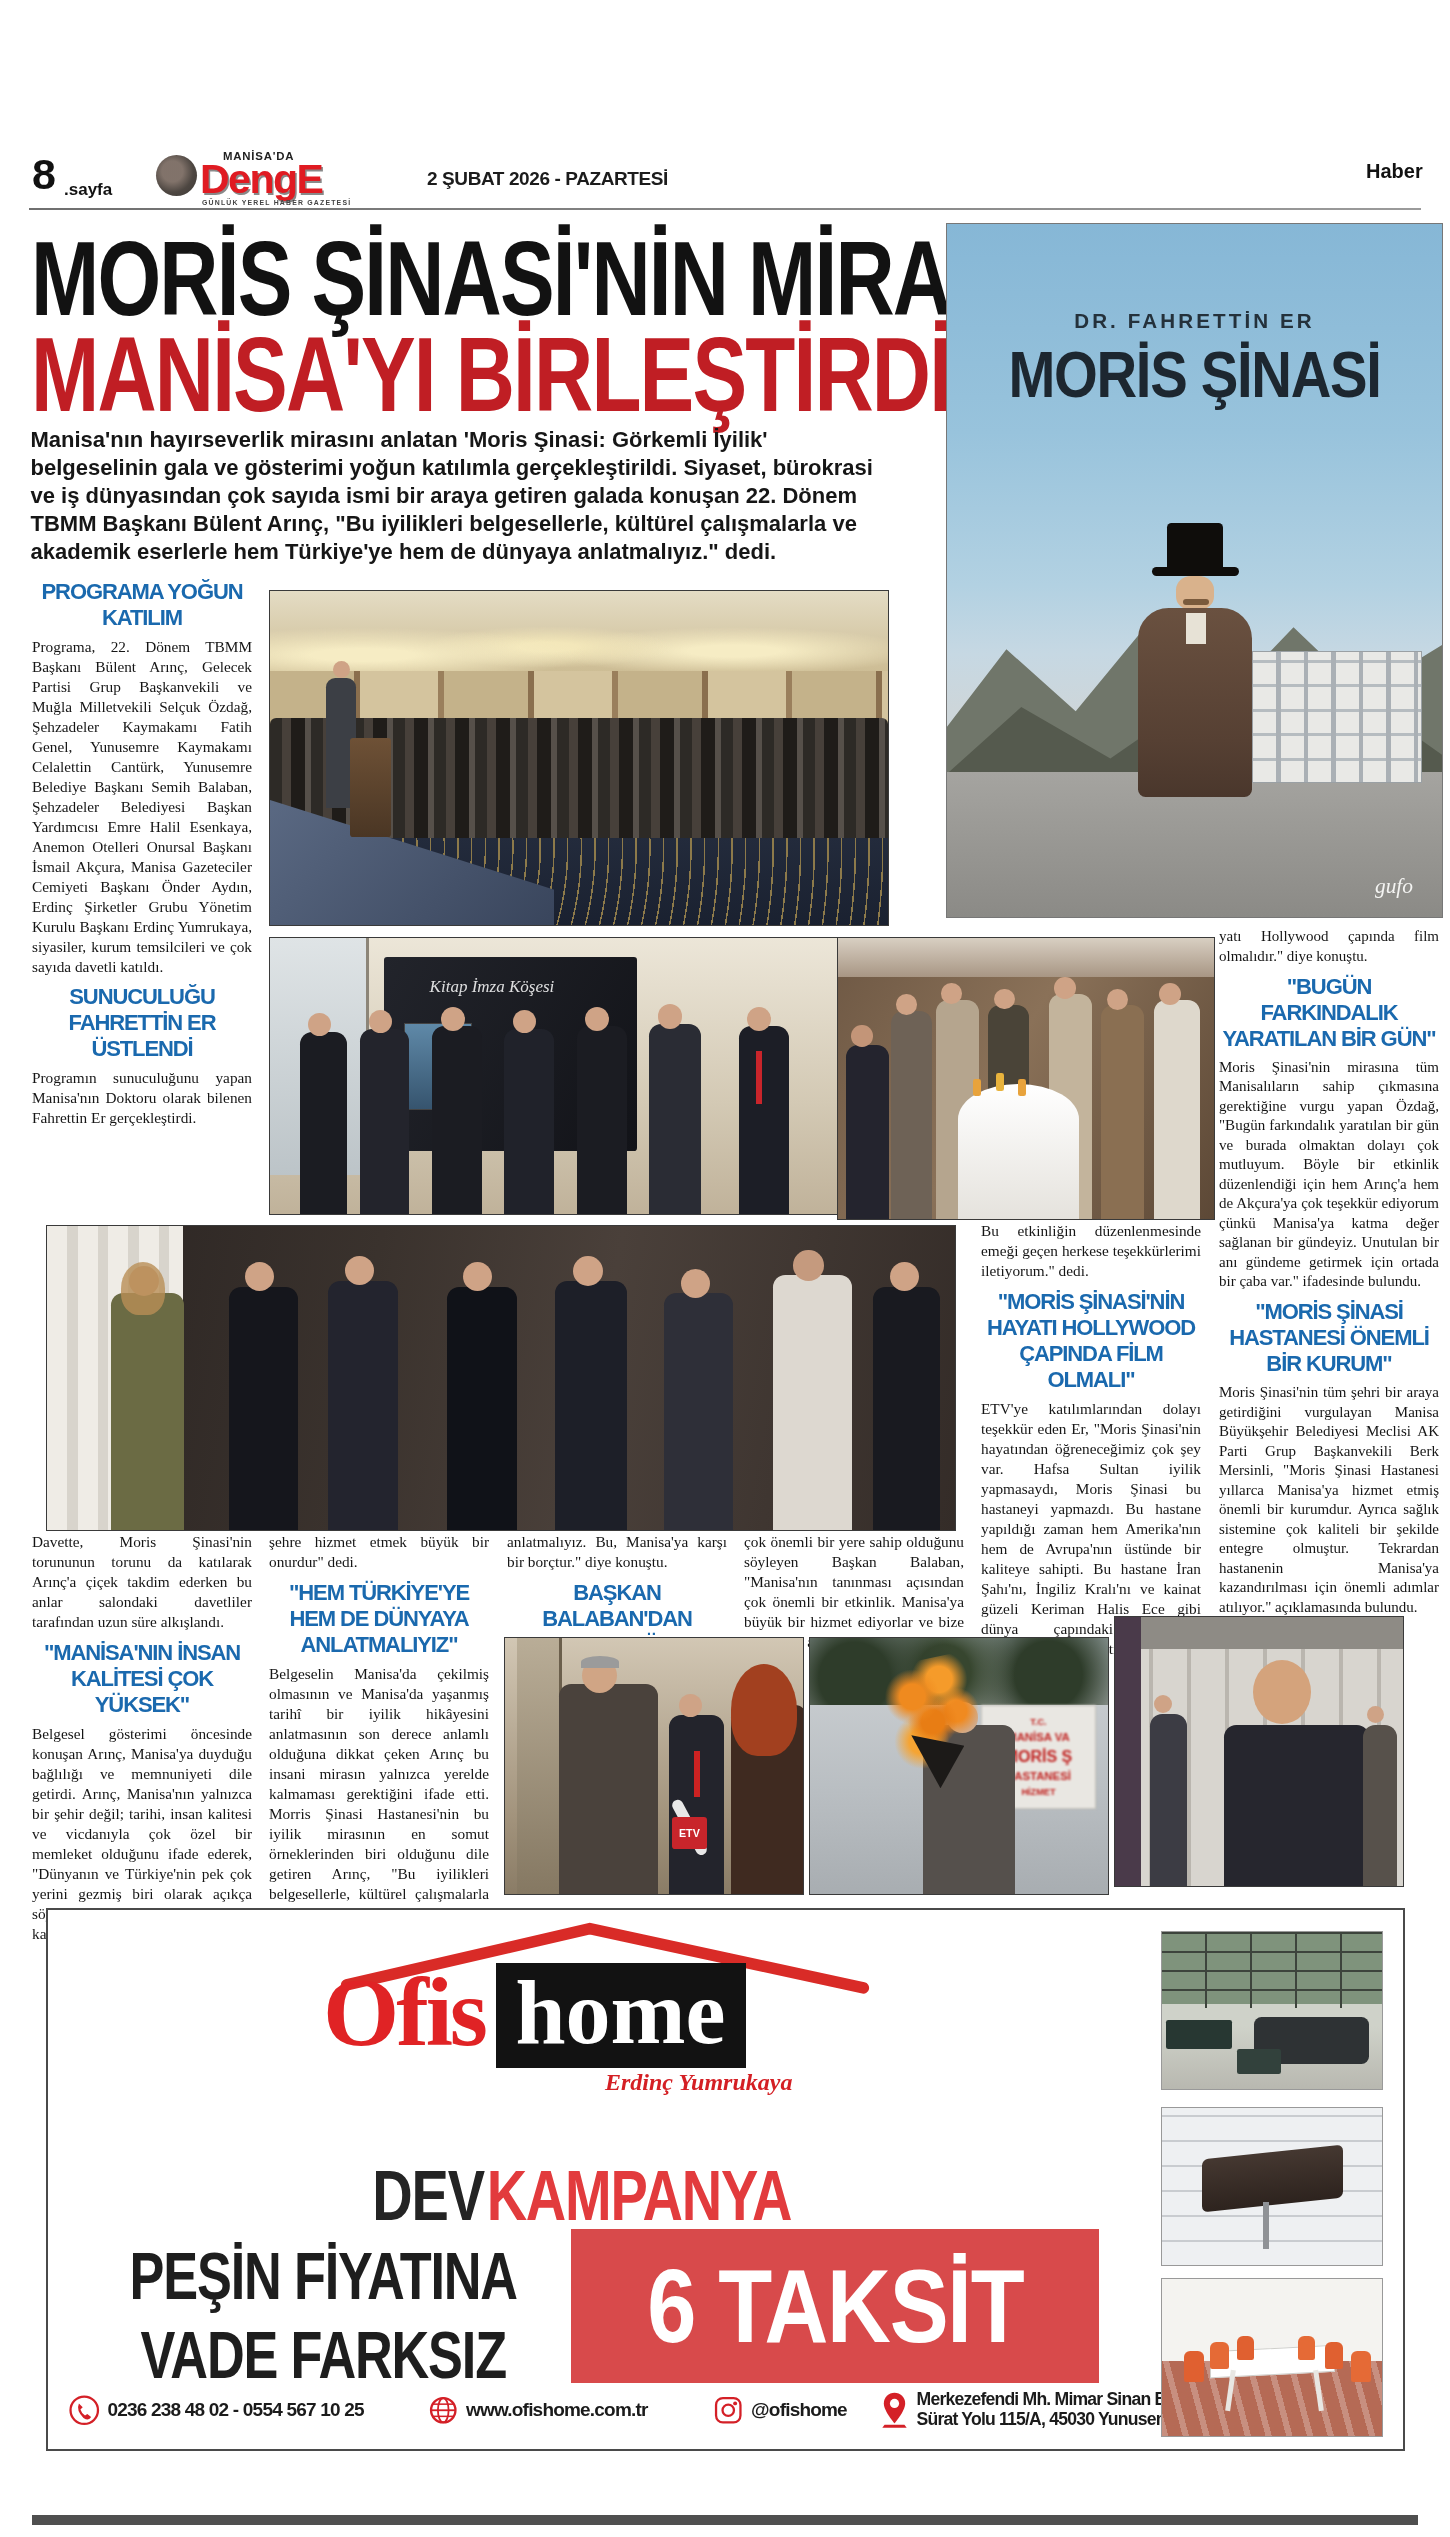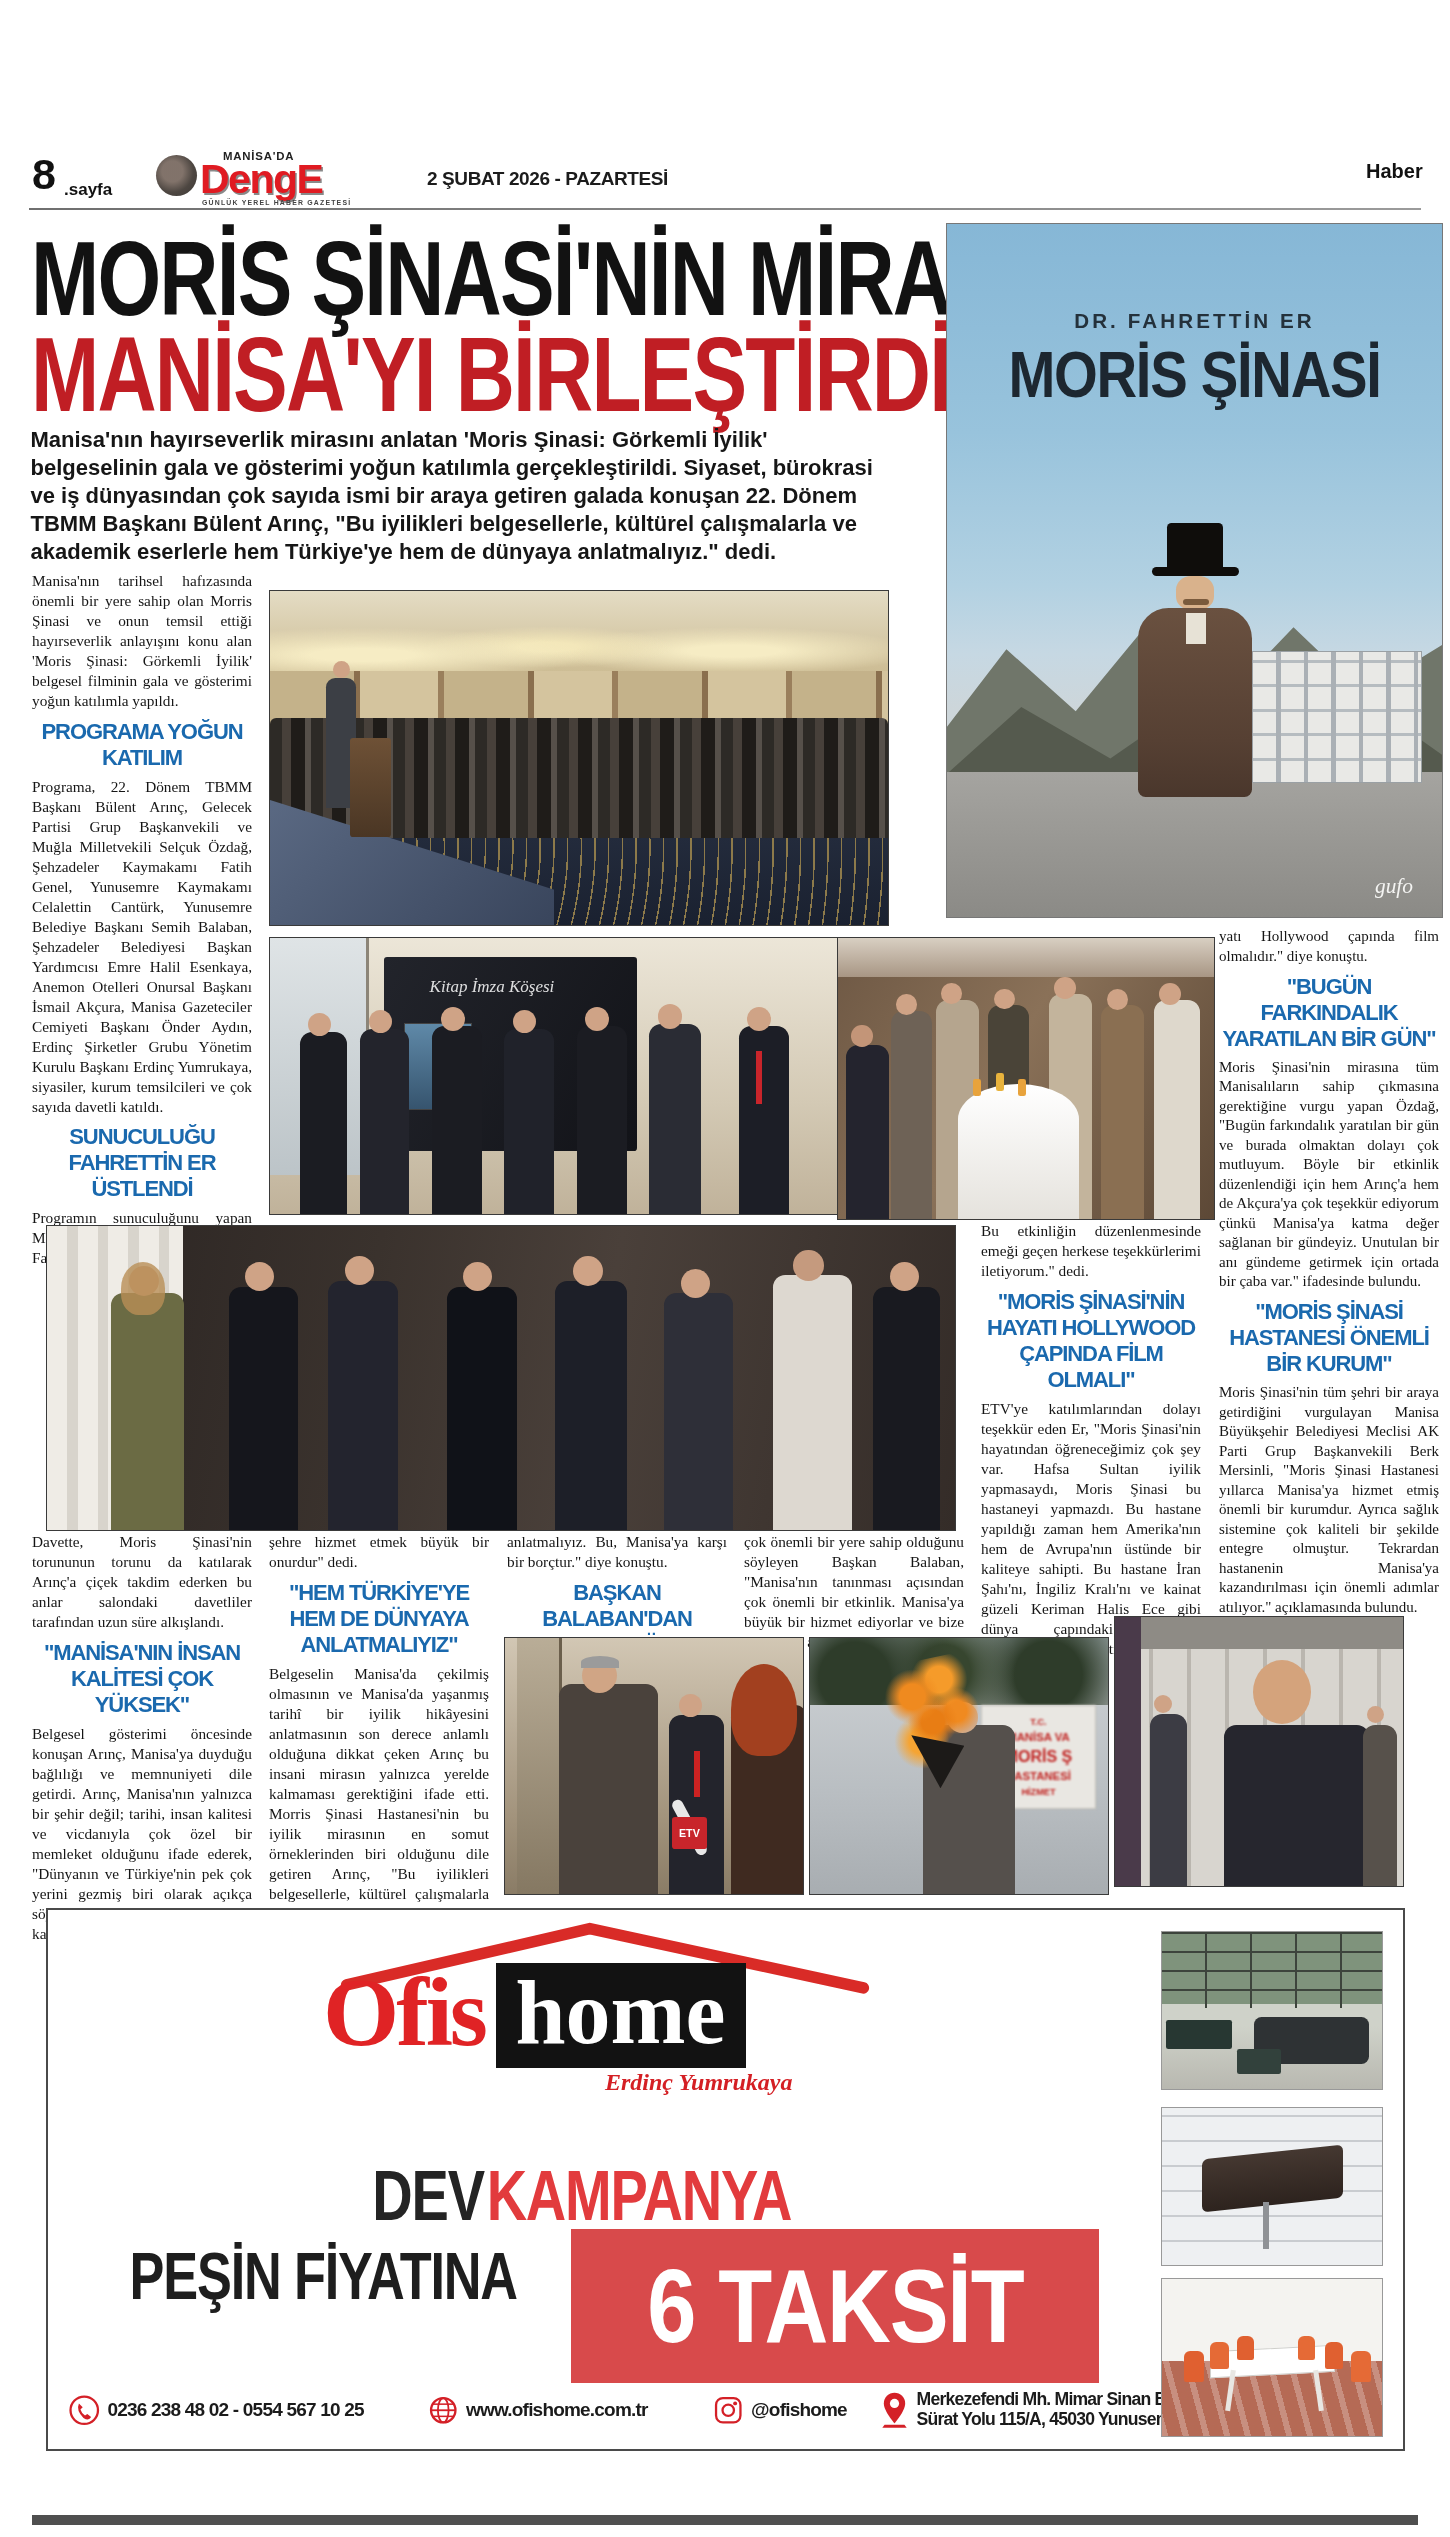--- a/index.html
+++ b/index.html
@@ -74,21 +74,20 @@
     </div>
     <div class="abs" style="left:0;top:85px;width:100%;text-align:center;font-size:20.6px;font-weight:bold;letter-spacing:3.1px;color:#24313b;">DR. FAHRETTİN ER</div>
     <div class="abs" style="left:0;top:114px;width:100%;text-align:center;">
       <span style="display:inline-block;transform:scaleX(.88);transform-origin:center top;white-space:nowrap;
                    font-size:64px;font-weight:bold;letter-spacing:-1.5px;color:#1d2730;">MORİS ŞİNASİ</span>
     </div>
     <div class="abs" style="right:29px;bottom:18.3px;font-family:'Liberation Serif',serif;font-style:italic;font-size:21.4px;color:#f4f4f2;">gufo</div>
   </div>
 
   <div class="abs bodytxt" style="left:32px;top:571px;width:220px;">
-    <p>Manisa'nın tarihsel hafızasında önemli bir yere sahip olan Morris Şinasi ve onun temsil ettiği hayırseverlik anlayışını konu alan 'Moris Şinasi: Görkemli İyilik' belgesel filminin gala ve gösterimi yoğun katılımla yapıldı.</p>
     <div class="subhead">PROGRAMA YOĞUN KATILIM</div>
     <p>Programa, 22. Dönem TBMM Başkanı Bülent Arınç, Gelecek Partisi Grup Başkanvekili ve Muğla Milletvekili Selçuk Özdağ, Şehzadeler Kaymakamı Fatih Genel, Yunusemre Kaymakamı Celalettin Cantürk, Yunusemre Belediye Başkanı Semih Balaban, Şehzadeler Belediyesi Başkan Yardımcısı Emre Halil Esenkaya, Anemon Otelleri Onursal Başkanı İsmail Akçura, Manisa Gazeteciler Cemiyeti Başkanı Önder Aydın, Erdinç Şirketler Grubu Yönetim Kurulu Başkanı Erdinç Yumrukaya, siyasiler, kurum temsilcileri ve çok sayıda davetli katıldı.</p>
     <div class="subhead">SUNUCULUĞU FAHRETTİN ER ÜSTLENDİ</div>
     <p>Programın sunuculuğunu yapan Manisa'nın Doktoru olarak bilenen Fahrettin Er gerçekleştirdi.</p>
   </div>
 
   <div class="ph" style="left:269px;top:590px;width:618px;height:334px;background:#c9b893;">
     <div class="abs" style="left:0;top:0;width:100%;height:24%;
                 background:radial-gradient(ellipse at 15% 80%, #f6ecc4 0 7%, transparent 30%),
                            radial-gradient(ellipse at 45% 70%, #f3e7ba 0 6%, transparent 26%),
@@ -286,20 +285,23 @@
     <div class="abs" style="left:0;top:246px;width:1068px;text-align:center;white-space:nowrap;">
       <span style="display:inline-block;transform:scaleX(.8);transform-origin:center top;white-space:nowrap;">
         <span class="adtxt" style="font-size:70px;color:#242424;">DEV</span>
         <span class="adtxt" style="font-size:70px;color:#e23b3d;">KAMPANYA</span>
       </span>
     </div>
 
     <div class="abs" style="left:23px;top:327px;width:504px;text-align:center;">
       <span class="adtxt" style="display:inline-block;transform:scaleX(.78);transform-origin:center top;white-space:nowrap;font-size:67px;color:#1e1e1e;">PEŞİN FİYATINA</span>
     </div>
+    <div class="abs" style="left:23px;top:406px;width:504px;text-align:center;">
+      <span class="adtxt" style="display:inline-block;transform:scaleX(.78);transform-origin:center top;white-space:nowrap;font-size:67px;color:#1e1e1e;">VADE FARKSIZ</span>
+    </div>
 
     <div class="abs" style="left:523px;top:319px;width:528px;height:154px;background:#d84a4b;display:flex;align-items:center;justify-content:center;">
       <span class="adtxt" style="display:inline-block;transform:scaleX(.85);white-space:nowrap;font-size:104px;color:#ffffff;">6 TAKSİT</span>
     </div>
 
     <div class="icitem"></div>
     <div class="icitem"></div>
     <div class="icitem"></div>
     <div class="icitem"></div>
     <div class="icitem"></div>

